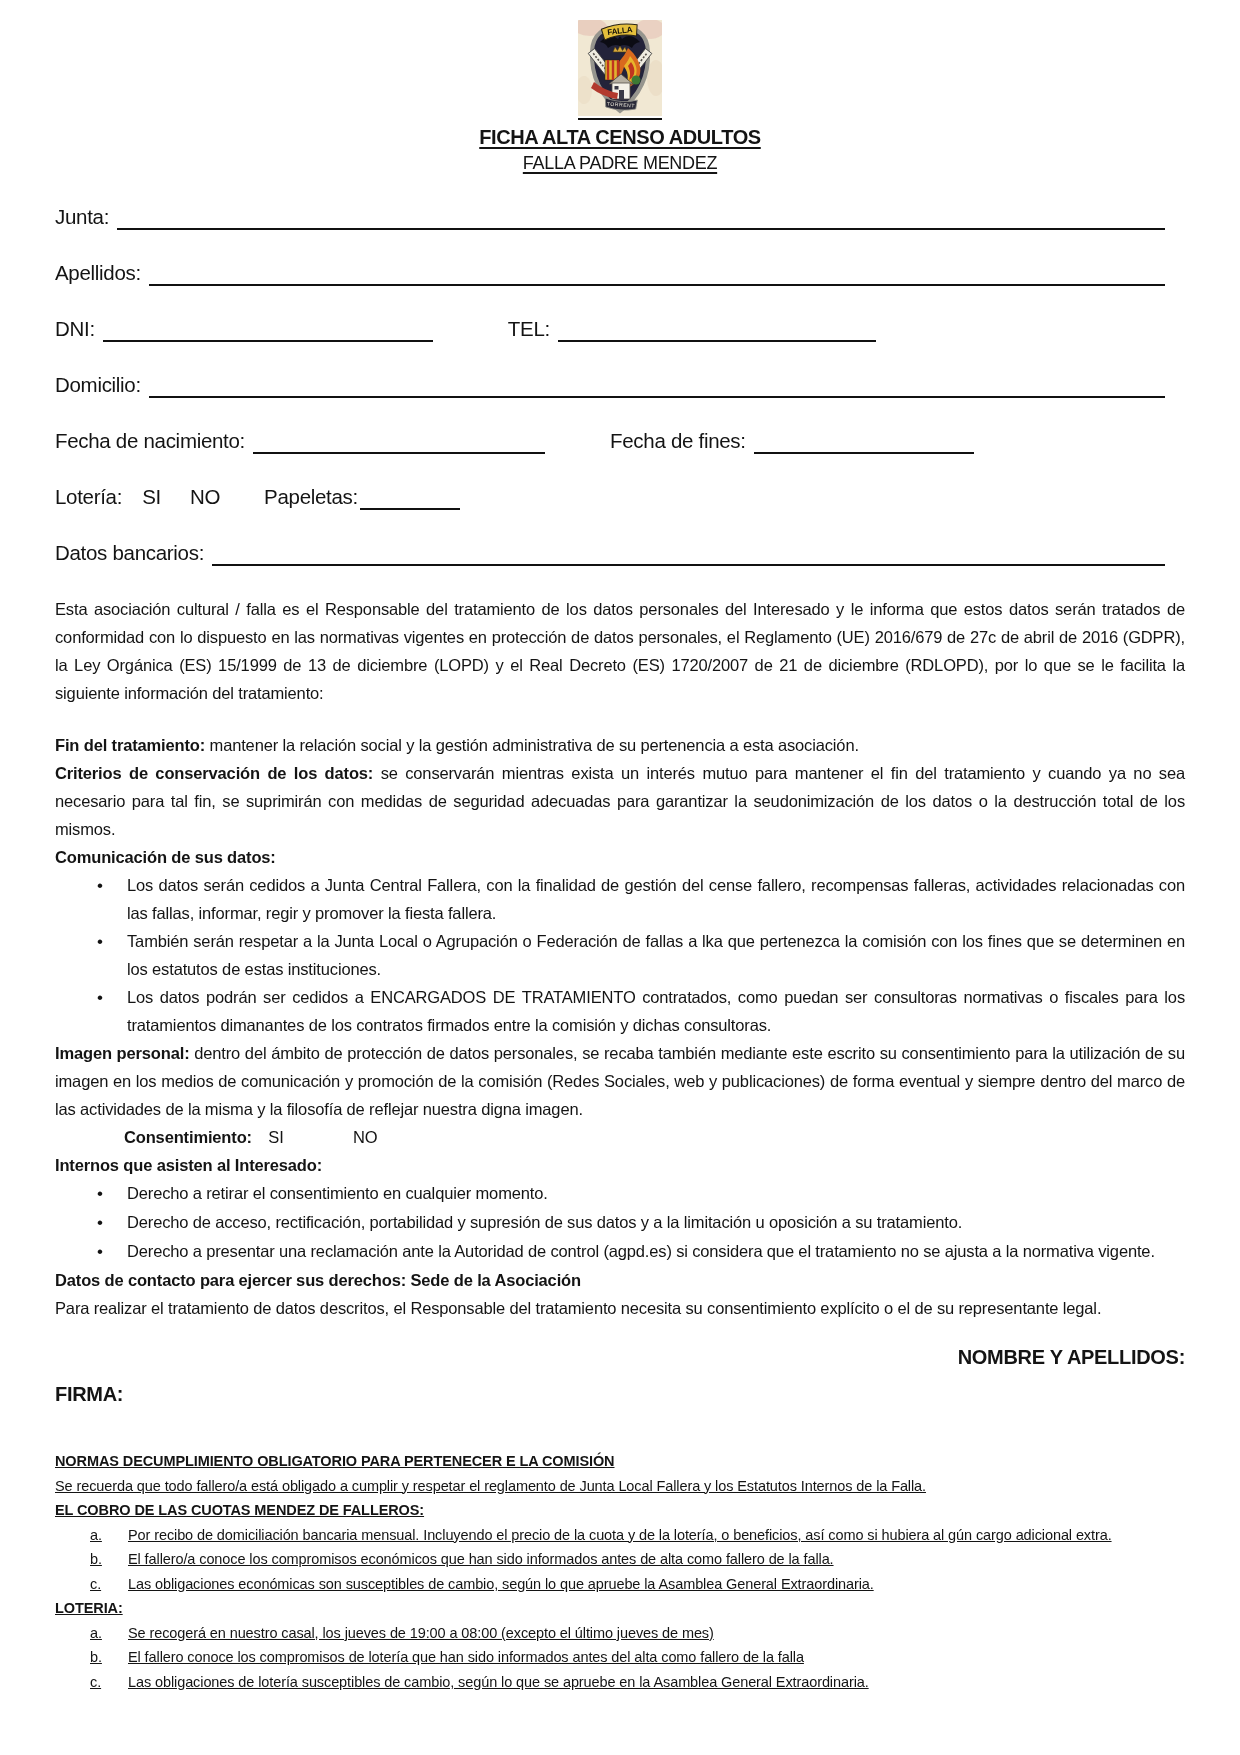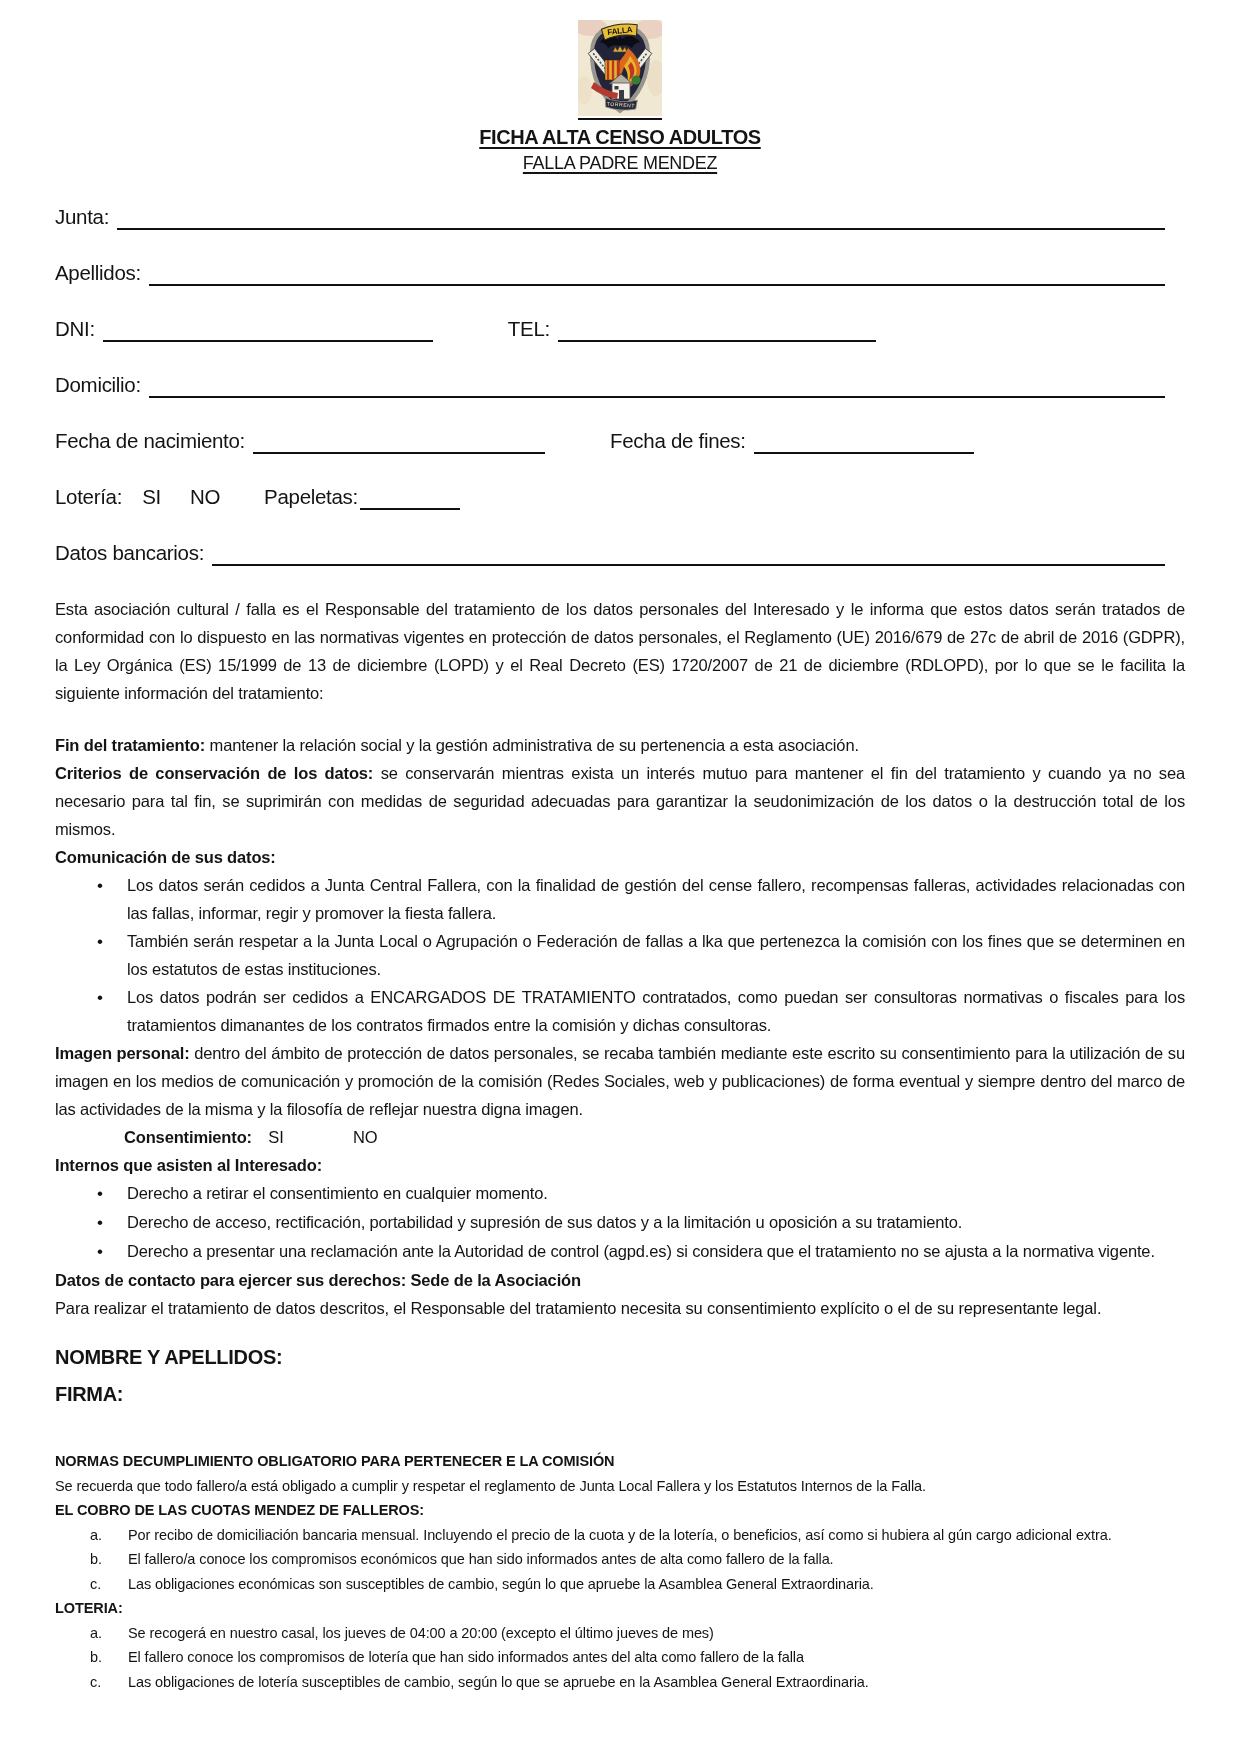--- a/index.html
+++ b/index.html
@@ -40,24 +40,24 @@
   b,strong{font-weight:bold;}
   .bitem{display:flex;padding-left:42px;}
   .bdot{width:30px;flex:0 0 30px;}
   .bdot::before{content:"\2022";font-size:17px;}
   .btext{flex:1 1 auto;text-align:justify;}
   .consent-row{padding-left:69px;text-align:left;}
   .consent-row .si{margin-left:12px;}
   .consent-row .no{margin-left:65px;}
   
   .sig{margin-top:20px;font-size:20px;font-weight:bold;letter-spacing:-0.3px;}
-  .sig .line1{line-height:30px;}
+  .sig .line1{line-height:30px;text-align:right;}
   .sig .line2{line-height:30px;margin-top:7px;}
   
-  .normas{margin-top:40px;font-size:14.5px;line-height:24.5px;letter-spacing:-0.1px;}
+  .normas{margin-top:40px;font-size:14.5px;line-height:24.5px;letter-spacing:-0.1px;text-decoration:underline;}
   .normas p{margin:0;}
   .litem{display:flex;padding-left:35px;}
   .lmark{width:38px;flex:0 0 38px;}
   .ltext{flex:1 1 auto;}
 </style>
 </head>
 <body>
 
 <div class="page">
 
@@ -214,21 +214,21 @@
       <span class="ltext">El fallero/a conoce los compromisos económicos que han sido informados antes de alta como fallero de la falla.</span>
     </div>
     <div class="litem">
       <span class="lmark">c.</span>
       <span class="ltext">Las obligaciones económicas son susceptibles de cambio, según lo que apruebe la Asamblea General Extraordinaria.</span>
     </div>
 
     <p><strong>LOTERIA:</strong></p>
     <div class="litem">
       <span class="lmark">a.</span>
-      <span class="ltext">Se recogerá en nuestro casal, los jueves de 04:00 a 20:00 (excepto el último jueves de mes)</span>
+      <span class="ltext">Se recogerá en nuestro casal, los jueves de 19:00 a 08:00 (excepto el último jueves de mes)</span>
     </div>
     <div class="litem">
       <span class="lmark">b.</span>
       <span class="ltext">El fallero conoce los compromisos de lotería que han sido informados antes del alta como fallero de la falla</span>
     </div>
     <div class="litem">
       <span class="lmark">c.</span>
       <span class="ltext">Las obligaciones de lotería susceptibles de cambio, según lo que se apruebe en la Asamblea General Extraordinaria.</span>
     </div>
   </section>

